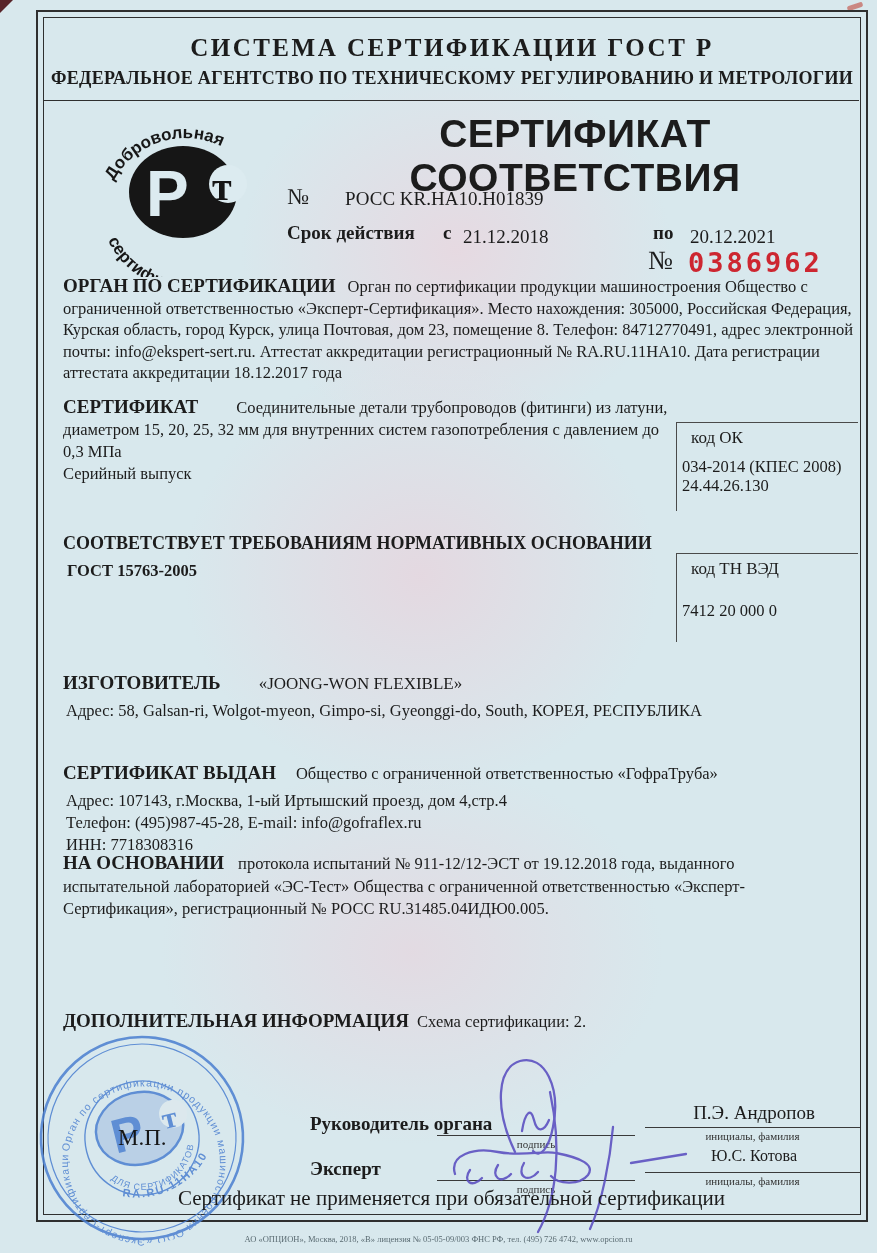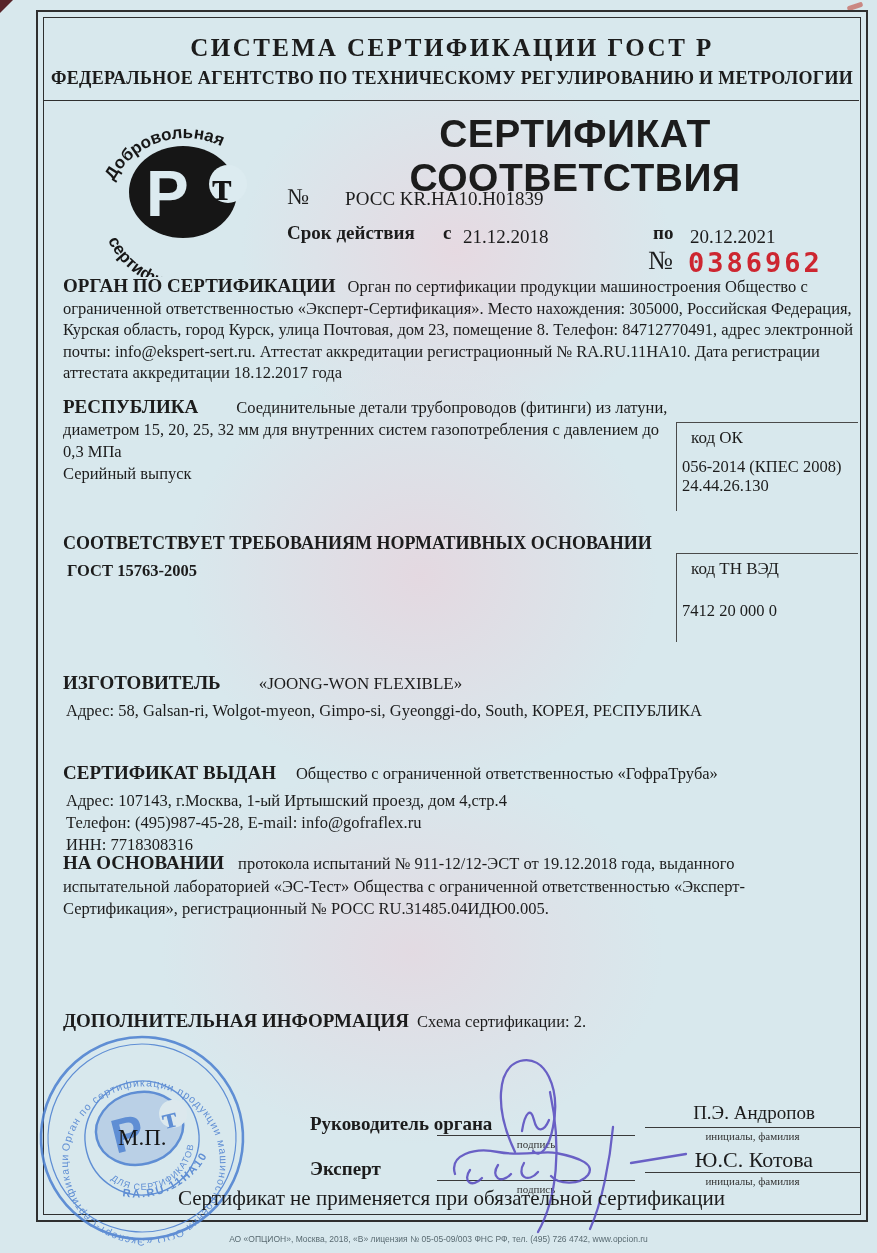--- a/index.html
+++ b/index.html
@@ -76,27 +76,27 @@
   <div class="abs" style="left:690px;top:226px;font-size:19px;">20.12.2021</div>
 
   <div class="abs" style="left:648px;top:246px;font-size:26px;">№</div>
   <div class="abs red-serial" style="left:688px;top:247px;font-size:27px;color:#cd2630;">0386962</div>
 
   <p class="abs bodytxt" style="left:63px;top:275px;width:794px;margin:0;">
     <span class="sechead" style="margin-right:12px;">ОРГАН ПО СЕРТИФИКАЦИИ</span><span>Орган по сертификации продукции машиностроения Общество с ограниченной ответственностью «Эксперт-Сертификация». Место нахождения: 305000, Российская Федерация, Курская область, город Курск, улица Почтовая, дом 23, помещение 8. Телефон: 84712770491, адрес электронной почты: info@ekspert-sert.ru. Аттестат аккредитации регистрационный № RA.RU.11НА10. Дата регистрации аттестата аккредитации 18.12.2017 года</span>
   </p>
 
   <p class="abs bodytxt" style="left:63px;top:396px;width:618px;margin:0;line-height:22px;">
-    <span class="sechead" style="margin-right:38px;">РЕСПУБЛИКА</span><span>Соединительные детали трубопроводов (фитинги) из латуни, диаметром 15, 20, 25, 32 мм для внутренних систем газопотребления с давлением до 0,3 МПа</span>
+    <span class="sechead" style="margin-right:38px;">СЕРТИФИКАТ</span><span>Соединительные детали трубопроводов (фитинги) из латуни, диаметром 15, 20, 25, 32 мм для внутренних систем газопотребления с давлением до 0,3 МПа</span>
     <span style="display:block;">Серийный выпуск</span>
   </p>
   <div class="abs codebox" style="left:676px;top:422px;width:181px;height:88px;">
     <div style="padding:5px 0 0 14px;font-size:17px;">код ОК</div>
     <div style="padding:9px 0 0 5px;font-size:16.5px;line-height:19px;">
-      <div>056-2014 (КПЕС 2008)</div>
+      <div>034-2014 (КПЕС 2008)</div>
       <div>24.44.26.130</div>
     </div>
   </div>
 
   <div class="abs" style="left:63px;top:533px;font-weight:bold;font-size:18px;">СООТВЕТСТВУЕТ ТРЕБОВАНИЯМ НОРМАТИВНЫХ ОСНОВАНИИ</div>
   <div class="abs bodytxt" style="left:67px;top:560px;font-weight:bold;">ГОСТ 15763-2005</div>
   <div class="abs codebox" style="left:676px;top:553px;width:181px;height:88px;">
     <div style="padding:5px 0 0 14px;font-size:17px;">код ТН ВЭД</div>
     <div style="padding:22px 0 0 5px;font-size:16.5px;">7412 20 000 0</div>
   </div>
@@ -151,35 +151,35 @@
   <div class="abs sechead" style="left:310px;top:1113px;">Руководитель органа</div>
   <div class="abs sign-line" style="left:437px;top:1135px;width:198px;"></div>
   <div class="abs small-caption" style="left:437px;top:1138px;width:198px;text-align:center;">подпись</div>
   <div class="abs" style="left:648px;top:1102px;width:212px;text-align:center;font-size:19px;">П.Э. Андропов</div>
   <div class="abs sign-line" style="left:645px;top:1127px;width:215px;"></div>
   <div class="abs small-caption" style="left:645px;top:1130px;width:215px;text-align:center;">инициалы, фамилия</div>
 
   <div class="abs sechead" style="left:310px;top:1158px;">Эксперт</div>
   <div class="abs sign-line" style="left:437px;top:1180px;width:198px;"></div>
   <div class="abs small-caption" style="left:437px;top:1183px;width:198px;text-align:center;">подпись</div>
-  <div class="abs" style="left:648px;top:1147px;width:212px;text-align:center;font-size:22px;">Ю.С. Котова</div>
+  <div class="abs" style="left:648px;top:1147px;width:212px;text-align:center;font-size:16px;">Ю.С. Котова</div>
   <div class="abs sign-line" style="left:645px;top:1172px;width:215px;"></div>
   <div class="abs small-caption" style="left:645px;top:1175px;width:215px;text-align:center;">инициалы, фамилия</div>
 
   <svg class="abs" style="left:0;top:0;pointer-events:none;" width="877" height="1253" viewBox="0 0 877 1253">
     <g fill="none" stroke="#5a4ec0" stroke-width="2.3" stroke-linecap="round" opacity="0.88">
       <path d="M 515,1152 C 494,1108 497,1068 520,1061 C 545,1054 561,1088 553,1127 C 549,1148 540,1159 533,1151"></path>
       <path d="M 522,1131 C 525,1112 531,1107 534,1120 C 537,1133 544,1132 549,1120"></path>
       <path d="M 550,1092 C 562,1148 557,1198 538,1232"></path>
       <path d="M 455,1174 C 449,1155 474,1147 498,1152 C 524,1157 543,1150 556,1153 C 582,1158 595,1165 588,1175 C 580,1185 559,1185 551,1176"></path>
       <path d="M 470,1170 C 462,1181 472,1189 482,1178"></path>
       <path d="M 498,1165 C 490,1177 501,1185 511,1174"></path>
       <path d="M 524,1163 C 516,1176 528,1184 538,1172"></path>
       <path d="M 613,1127 C 610,1160 602,1203 590,1229"></path>
       <path d="M 631,1163 L 686,1154"></path>
     </g>
   </svg>
 
   <div class="abs" style="left:44px;width:815px;top:1186px;text-align:center;font-size:21px;">Сертификат не применяется при обязательной сертификации</div>
 
-  <div class="abs" style="left:0;width:877px;top:1234px;text-align:center;font-family:Liberation Sans, sans-serif;font-size:8.5px;color:#5a6b72;">АО «ОПЦИОН», Москва, 2018, «В»     лицензия № 05-05-09/003 ФНС РФ, тел. (495) 726 4742, www.opcion.ru</div>
+  <div class="abs" style="left:0;width:877px;top:1234px;text-align:center;font-family:Liberation Serif, serif;font-size:8.5px;color:#5a6b72;">АО «ОПЦИОН», Москва, 2018, «В»     лицензия № 05-05-09/003 ФНС РФ, тел. (495) 726 4742, www.opcion.ru</div>
 
 </div>
 
 </body></html>

